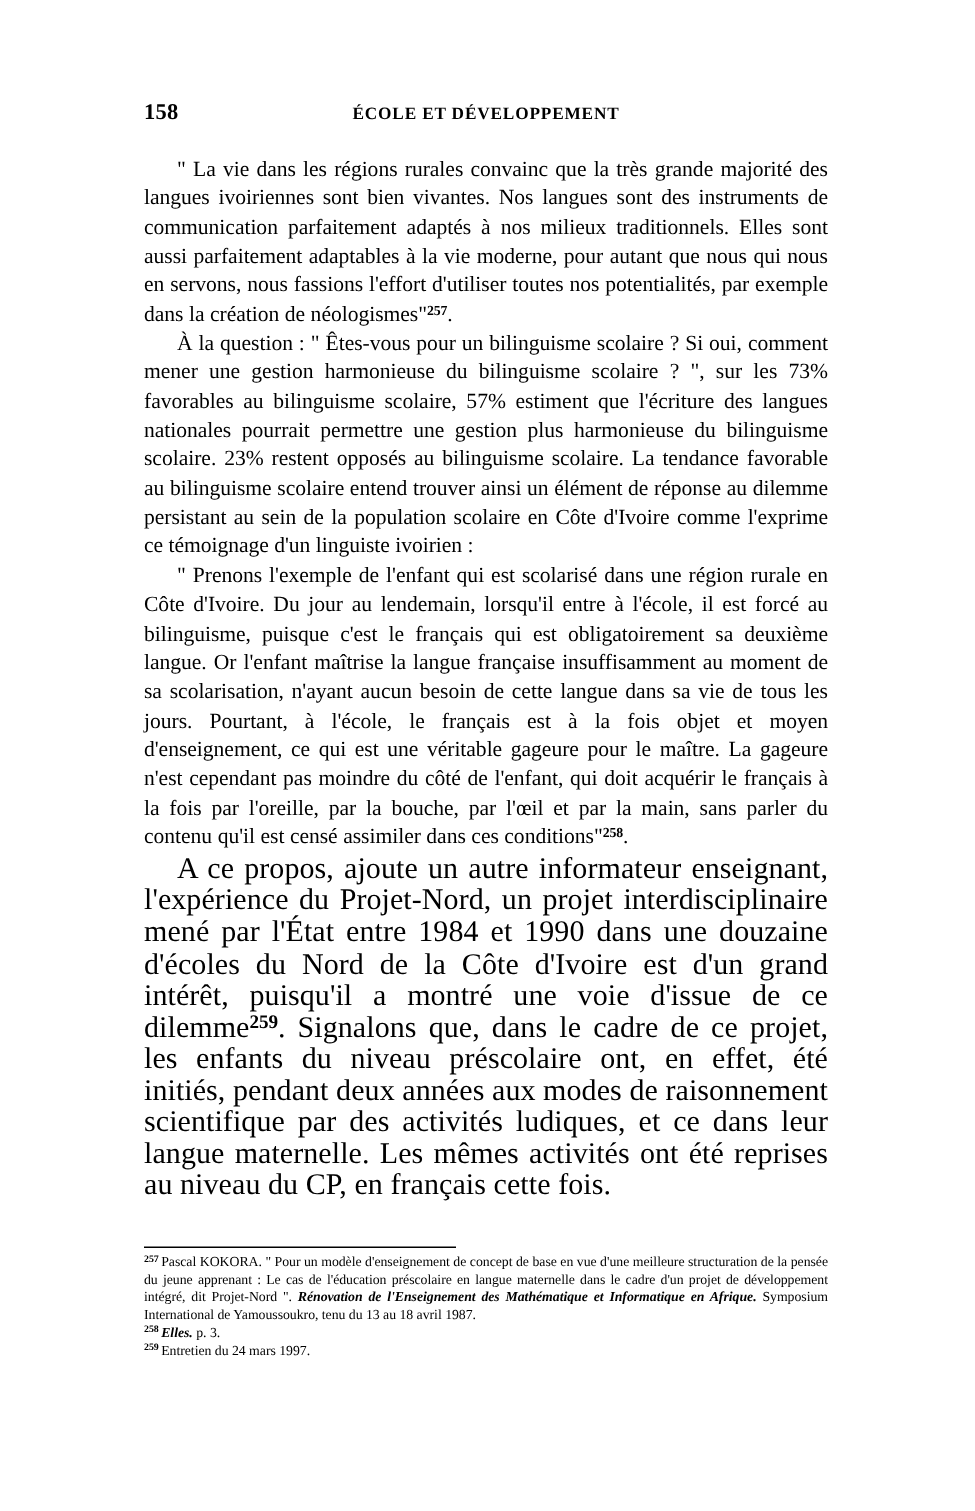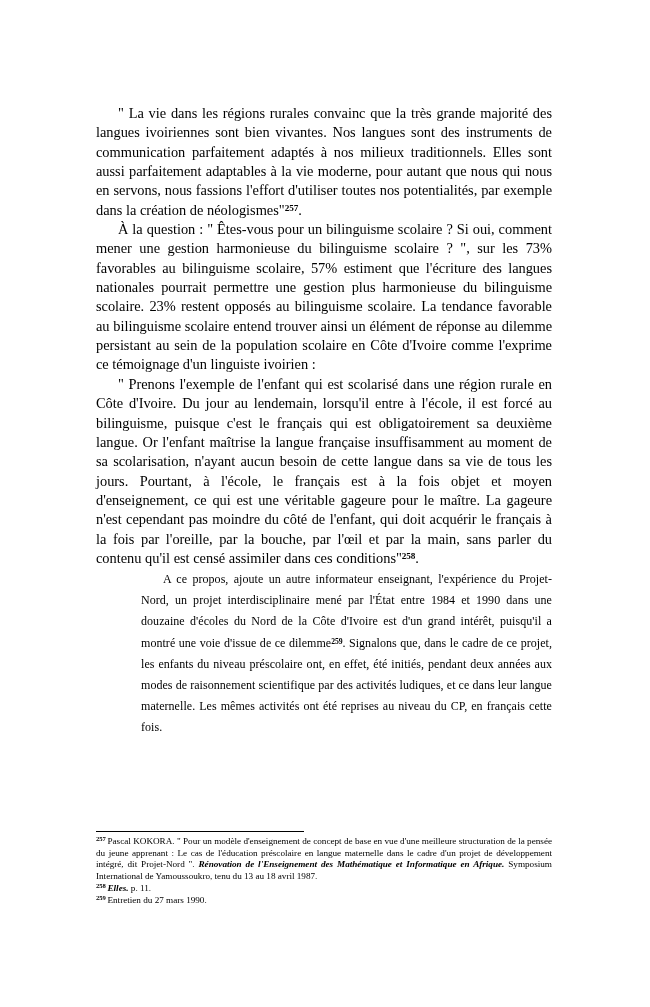--- a/index.html
+++ b/index.html
@@ -75,25 +75,24 @@
 
   
   p.discussion {
     font-size: 14.4px;
     line-height: 19.35px;
     letter-spacing: -0.02px;
   }
 
   
   p.para-large {
-    font-size: 12px;
+    font-size: 20px;
     line-height: 21.1px;
     letter-spacing: 0.05px;
     margin-top: 1px;
-    margin-left: 45px;
   }
 
   sup.fn-ref {
     font-size: 0.64em;
     vertical-align: 0.45em;
     line-height: 0;
     font-weight: bold;
     letter-spacing: -0.1px;
   }
 
@@ -130,39 +129,43 @@
     margin-right: 1.6px;
   }
   .ital { font-style: italic; font-weight: bold; }
   .fn-last { text-align: left; }
 </style>
 </head>
 <body>
 
 <div class="page">
 
+  <div class="running-head">
+    <span class="folio">158</span>
+    <span class="head-title">ÉCOLE ET DÉVELOPPEMENT</span>
+  </div>
 
   <div class="text-column">
 
     <p class="para quote"><span>" La vie dans les régions rurales convainc que la très grande majo­rité des langues ivoiriennes sont bien vivantes. Nos langues sont des instruments de communication parfaitement adaptés à nos milieux traditionnels. Elles sont aussi parfaitement adaptables à la vie moder­ne, pour autant que nous qui nous en servons, nous fassions l'effort d'utiliser toutes nos potentialités, par exemple dans la création de néologismes"</span><sup class="fn-ref">257</sup><span>.</span></p>
 
     <p class="para discussion"><span>À la question : " Êtes-vous pour un bilinguisme scolaire ? Si oui, comment mener une gestion harmonieuse du bilinguisme sco­laire ? ", sur les 73% favorables au bilinguisme scolaire, 57% esti­ment que l'écriture des langues nationales pourrait permettre une gestion plus harmonieuse du bilinguisme scolaire. 23% restent opposés au bilinguisme scolaire. La tendance favorable au bilin­guisme scolaire entend trouver ainsi un élément de réponse au dilemme persistant au sein de la population scolaire en Côte d'Ivoire comme l'exprime ce témoignage d'un linguiste ivoirien :</span></p>
 
     <p class="para quote"><span>" Prenons l'exemple de l'enfant qui est scolarisé dans une région rurale en Côte d'Ivoire. Du jour au lendemain, lorsqu'il entre à l'éco­le, il est forcé au bilinguisme, puisque c'est le français qui est obliga­toirement sa deuxième langue. Or l'enfant maîtrise la langue françai­se insuffisamment au moment de sa scolarisation, n'ayant aucun besoin de cette langue dans sa vie de tous les jours. Pourtant, à l'é­cole, le français est à la fois objet et moyen d'enseignement, ce qui est une véritable gageure pour le maître. La gageure n'est cependant pas moindre du côté de l'enfant, qui doit acquérir le français à la fois par l'oreille, par la bouche, par l'œil et par la main, sans parler du contenu qu'il est censé assimiler dans ces conditions"</span><sup class="fn-ref">258</sup><span>.</span></p>
 
     <p class="para para-large"><span>A ce propos, ajoute un autre informateur enseignant, l'expérien­ce du Projet-Nord, un projet interdisciplinaire mené par l'État entre 1984 et 1990 dans une douzaine d'écoles du Nord de la Côte d'Ivoire est d'un grand intérêt, puisqu'il a montré une voie d'issue de ce dilemme</span><sup class="fn-ref">259</sup><span>. Signalons que, dans le cadre de ce projet, les enfants du niveau préscolaire ont, en effet, été initiés, pendant deux années aux modes de raisonnement scientifique par des acti­vités ludiques, et ce dans leur langue maternelle. Les mêmes acti­vités ont été reprises au niveau du CP, en français cette fois.</span></p>
 
   </div>
 
   <div class="footnote-area">
     <hr class="fn-rule">
     <div class="footnotes">
 
       <p class="footnote"><span class="fn-num">257</span><span>Pascal KOKORA. " Pour un modèle d'enseignement de concept de base en vue d'une meilleure structuration de la pensée du jeune apprenant : Le cas de l'éducation préscolaire en langue maternelle dans le cadre d'un projet de développement intégré, dit Projet-Nord ". </span><span class="ital">Rénovation de l'Enseignement des Mathématique et Informatique en Afrique.</span><span> Symposium International de Yamoussoukro, tenu du 13 au 18 avril 1987.</span></p>
 
-      <p class="footnote fn-last"><span class="fn-num">258</span><span></span><span class="ital">Elles.</span><span> p. 11.</span></p>
+      <p class="footnote fn-last"><span class="fn-num">258</span><span></span><span class="ital">Elles.</span><span> p. 3.</span></p>
 
-      <p class="footnote fn-last"><span class="fn-num">259</span><span>Entretien du 27 mars 1990.</span><span class="ital"></span><span></span></p>
+      <p class="footnote fn-last"><span class="fn-num">259</span><span>Entretien du 24 mars 1997.</span><span class="ital"></span><span></span></p>
 
     </div>
   </div>
 
 </div>
 
 </body></html>

